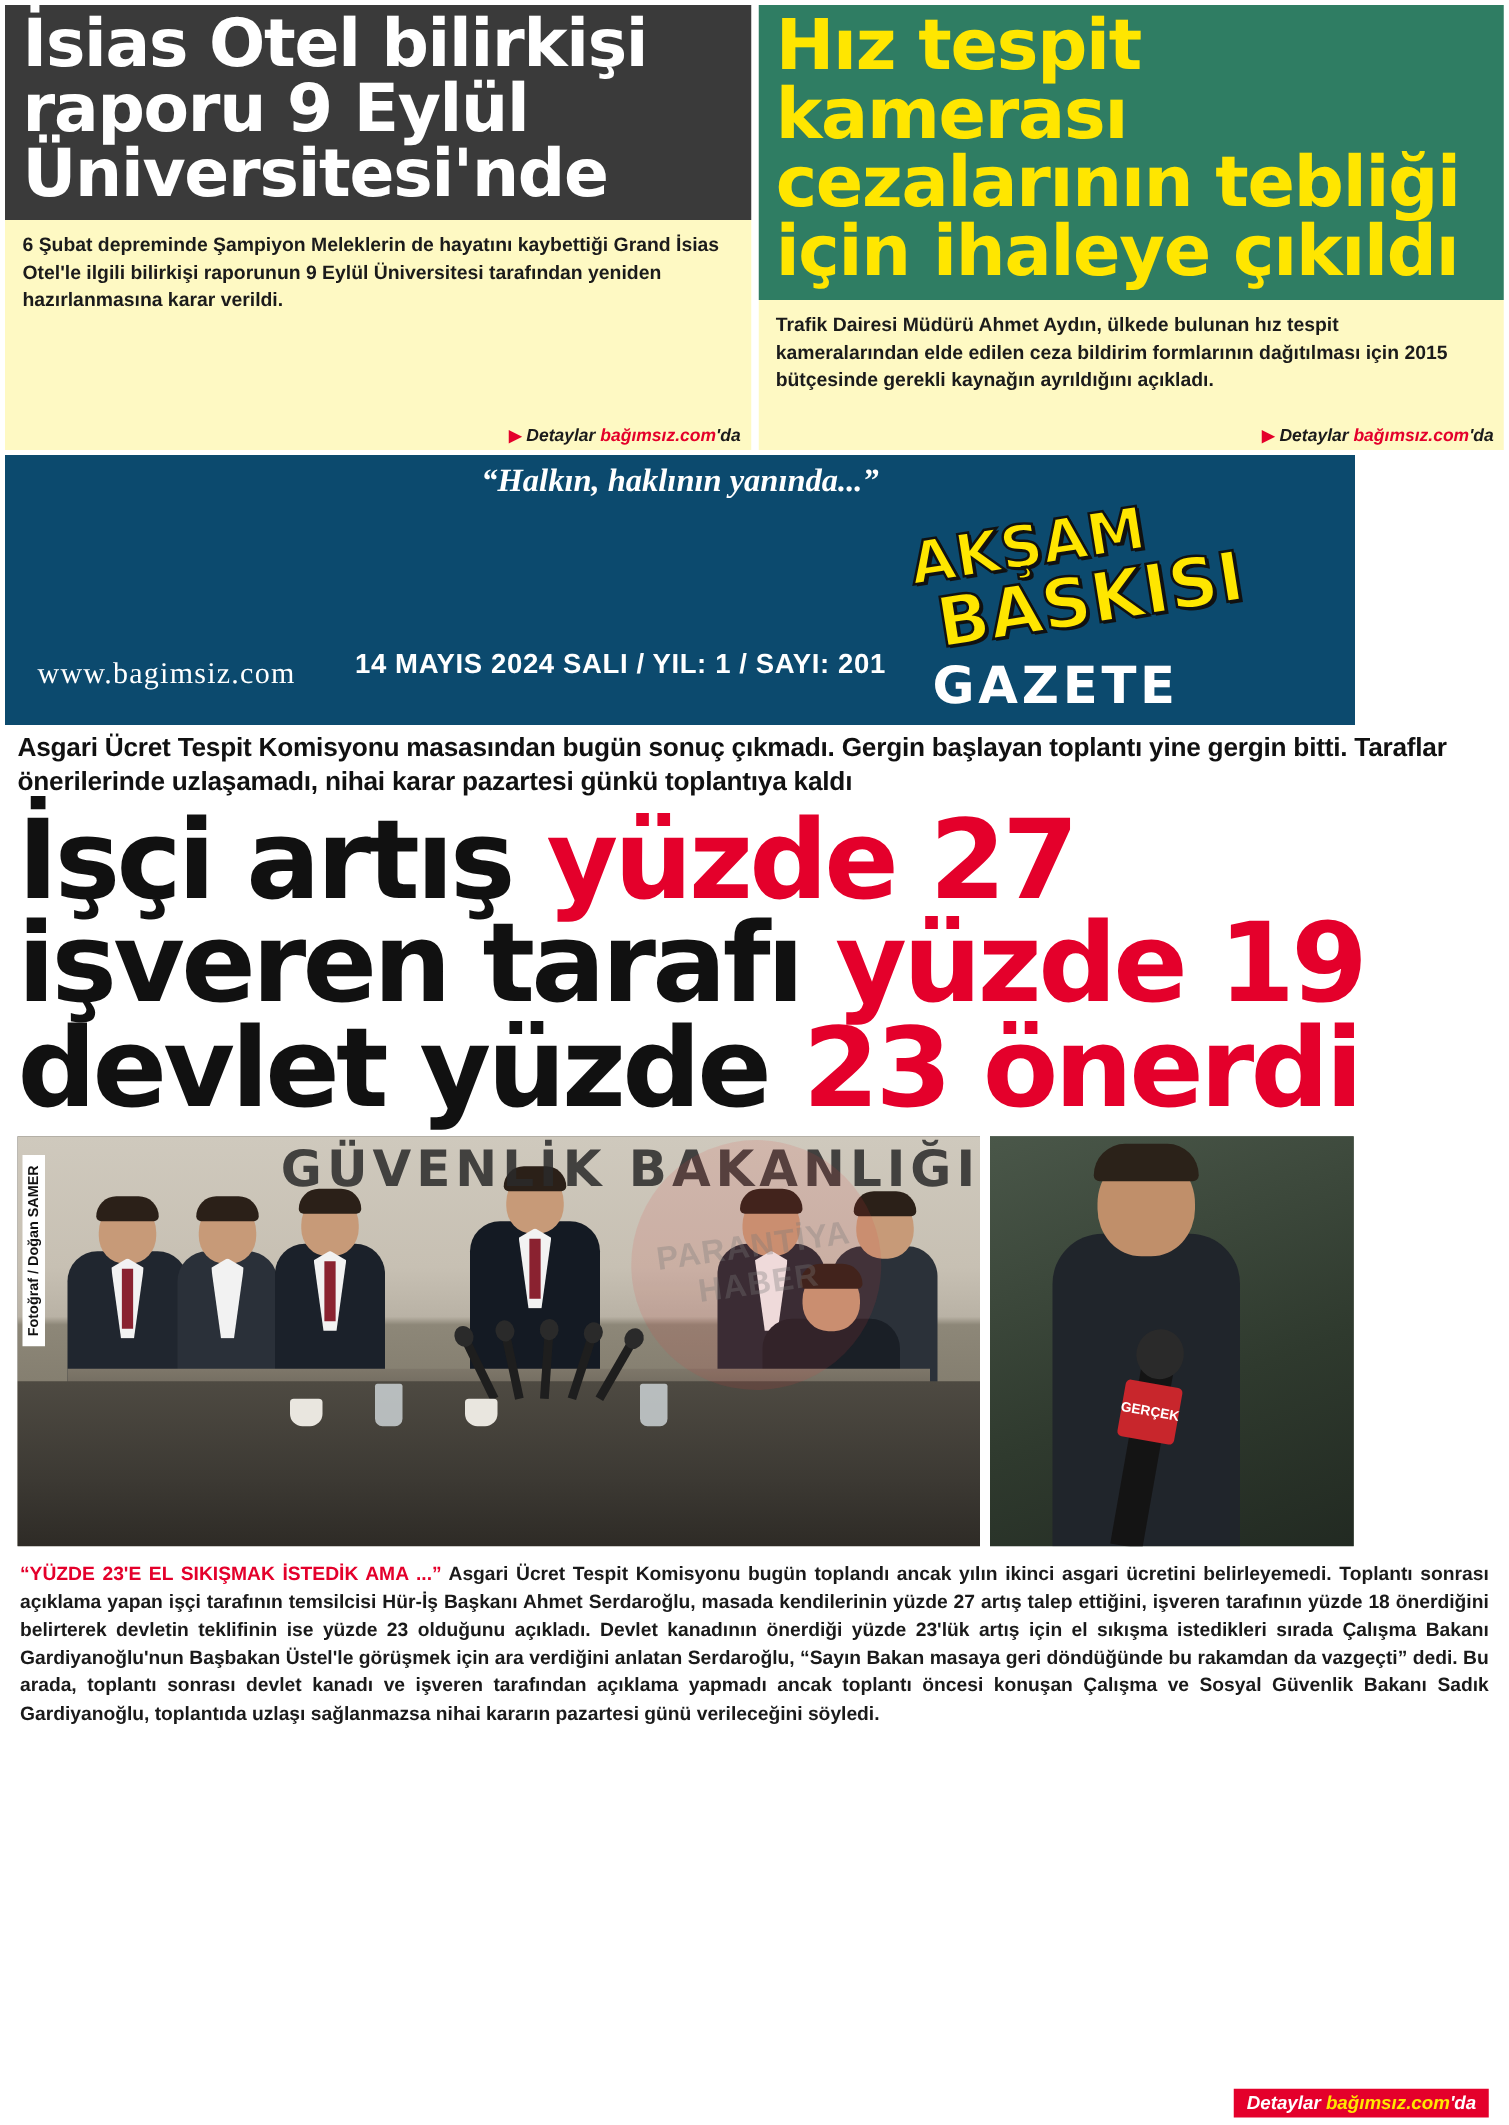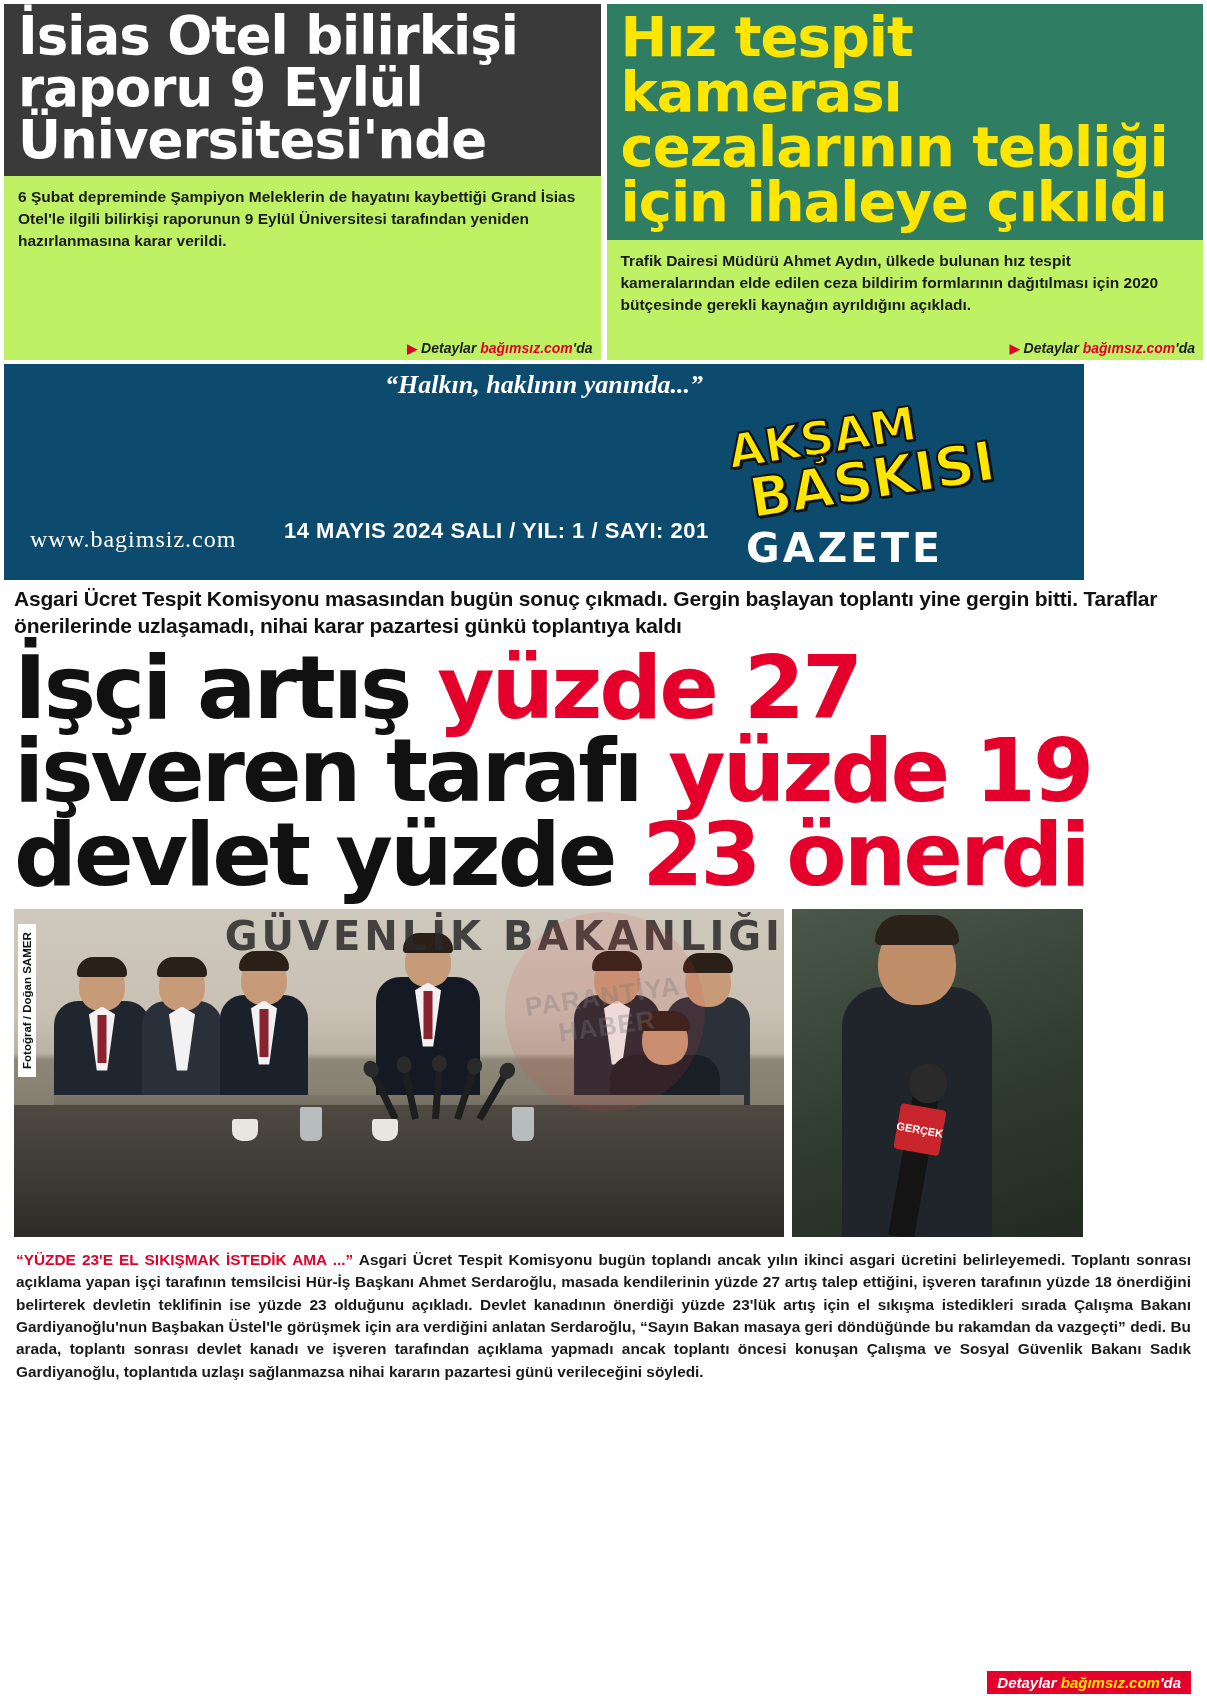--- a/index.html
+++ b/index.html
@@ -44,21 +44,21 @@
   }
   .teaser-dark h2 {
     color: #ffffff;
     font-size: 53px;
   }
   .teaser-green h2 {
     color: #ffe600;
     font-size: 56px;
   }
   .teaser-body {
-    background: #bef264;
+    background: #fef9c3;
     padding: 10px 14px 6px 14px;
     flex: 1 1 auto;
     position: relative;
   }
   .teaser-body p {
     font-family: "Liberation Sans", sans-serif;
     font-size: 15.5px;
     line-height: 1.42;
     color: #1b1b1b;
     font-weight: 600;
@@ -441,21 +441,21 @@
           <span class="site">bağımsız.com</span><span>'da</span>
         </div>
       </div>
     </div>
 
     <div class="teaser">
       <div class="teaser-head teaser-green">
         <h2>Hız tespit kamerası cezalarının tebliği için ihaleye çıkıldı</h2>
       </div>
       <div class="teaser-body">
-        <p>Trafik Dairesi Müdürü Ahmet Aydın, ülkede bulunan hız tespit kameralarından elde edilen ceza bildirim formlarının dağıtılması için 2020 bütçesinde gerekli kaynağın ayrıldığını açıkladı.</p>
+        <p>Trafik Dairesi Müdürü Ahmet Aydın, ülkede bulunan hız tespit kameralarından elde edilen ceza bildirim formlarının dağıtılması için 2015 bütçesinde gerekli kaynağın ayrıldığını açıkladı.</p>
         <div class="detay">
           <span class="tri">▶</span>
           <span>Detaylar</span>
           <span class="site">bağımsız.com</span><span>'da</span>
         </div>
       </div>
     </div>
 
   </div>
 

